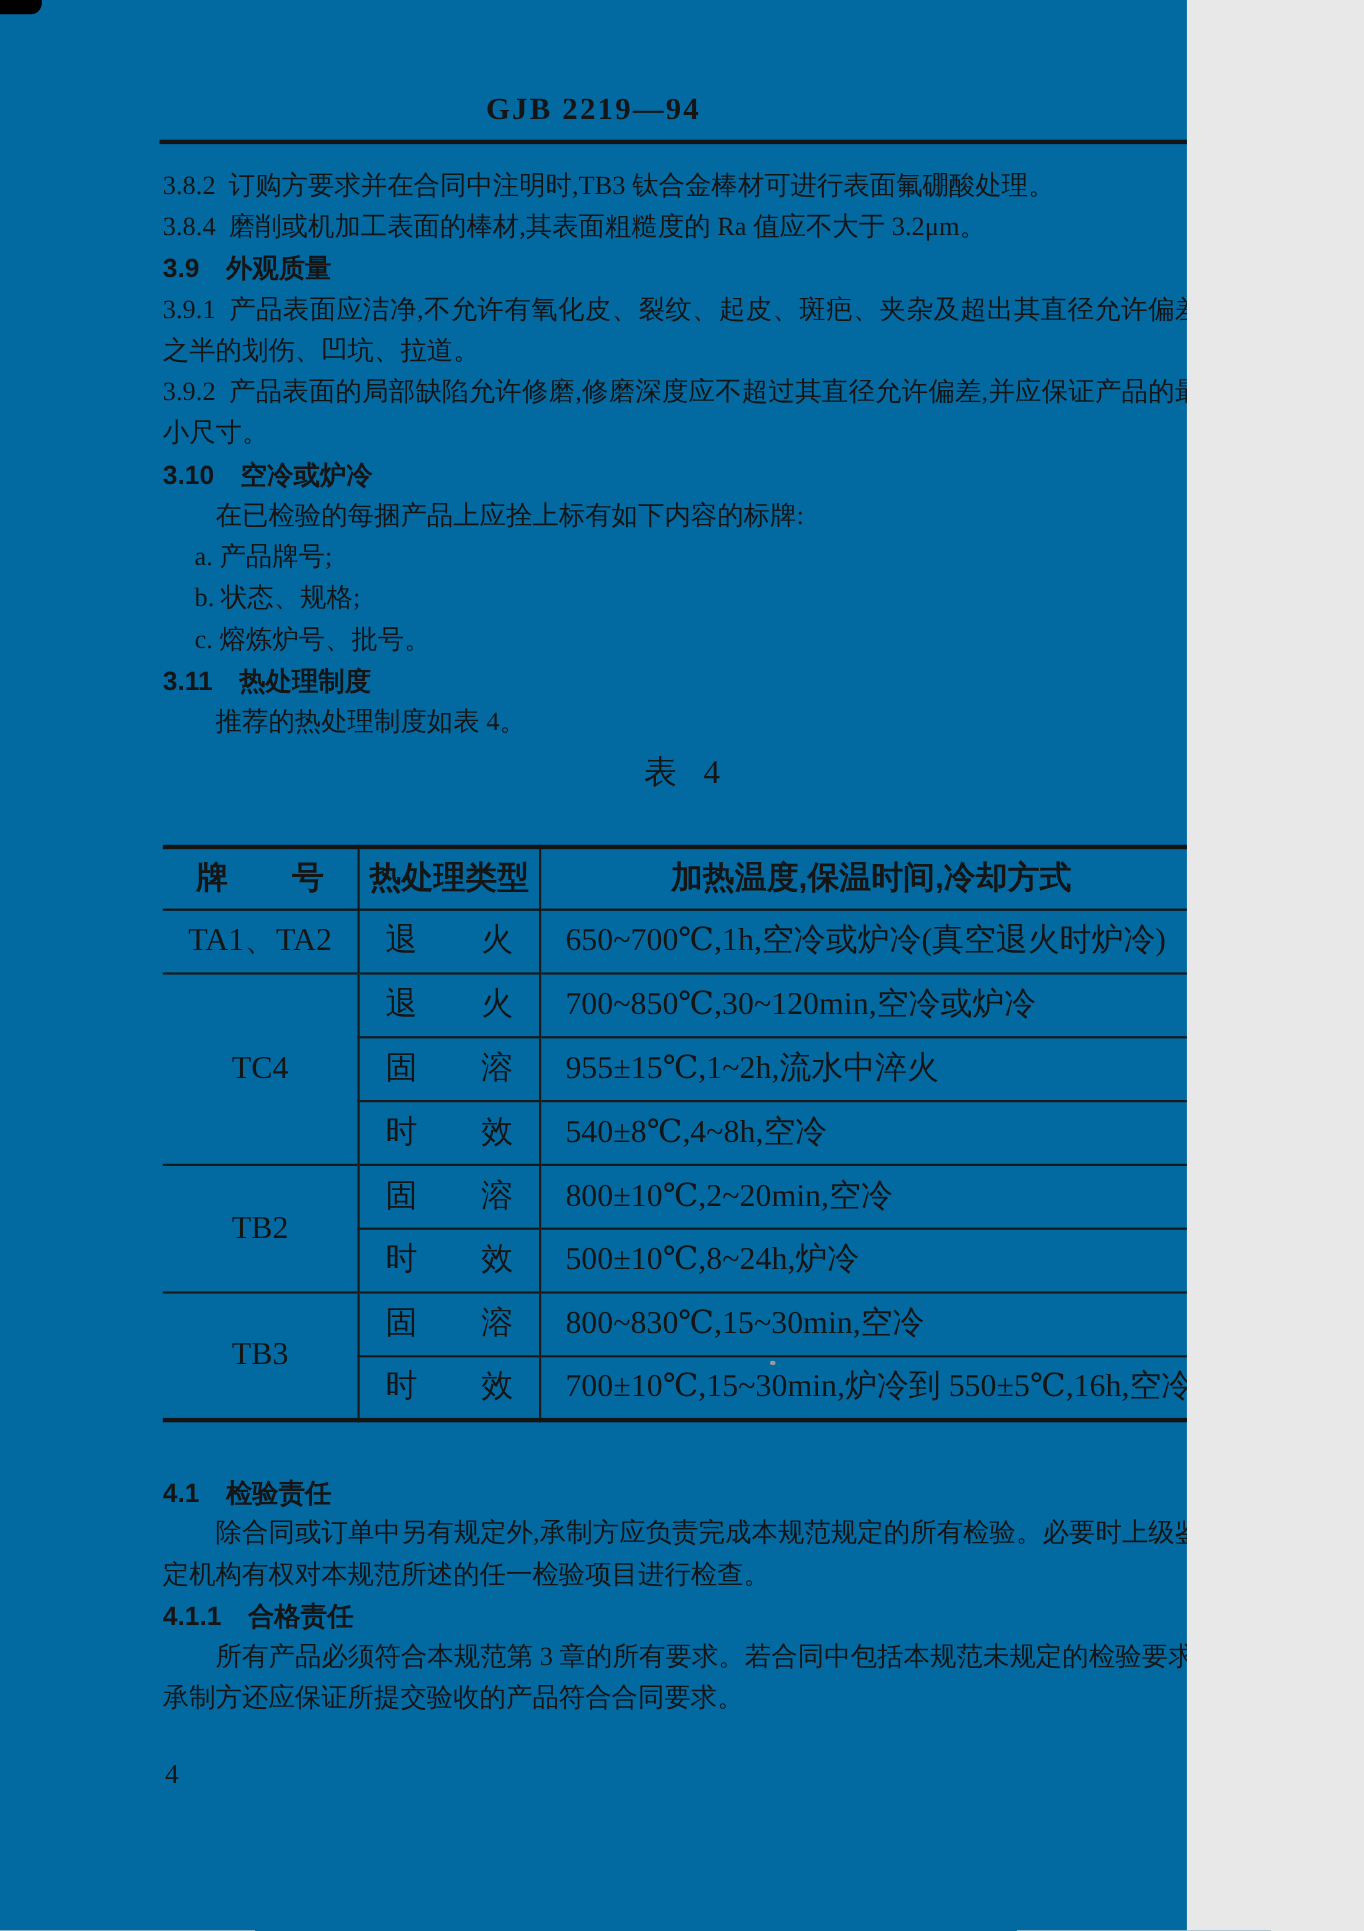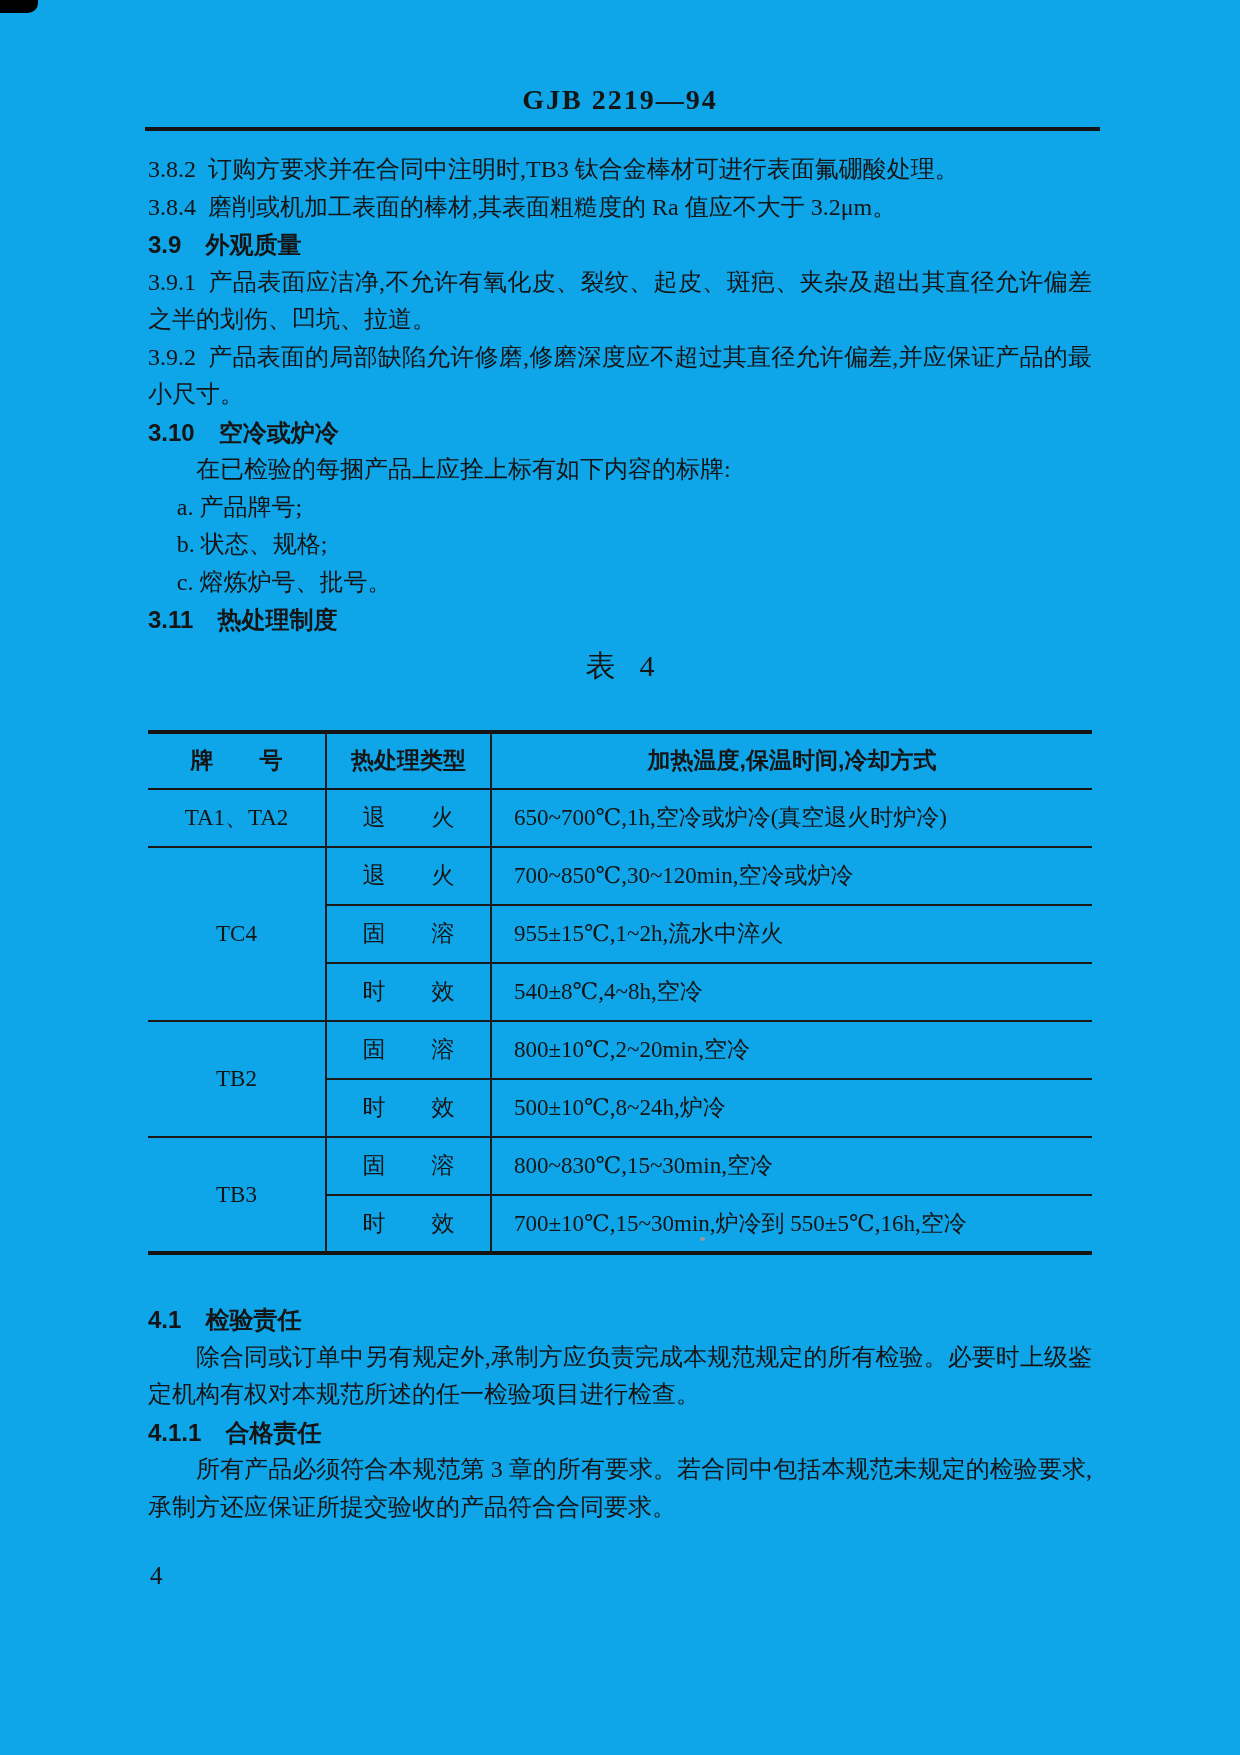--- a/index.html
+++ b/index.html
@@ -1,18 +1,18 @@
 <!DOCTYPE html>
 <html><head>
 <meta charset="utf-8">
 <style>
   * { margin:0; padding:0; box-sizing:border-box; }
   html,body { width:1240px; background:#e8e8e8; }
   .page {
-    position:relative; width:1240px; height:1755px; background:#0ea5e9;
+    position:relative; width:1079px; height:1755px; background:#0369a1;
     overflow:hidden; color:#151515;
     font-family:"Liberation Serif","DejaVu Serif",serif;
   }
   .corner-blob { position:absolute; top:0; left:0; width:38px; height:13px;
     background:#000; border-bottom-right-radius:10px; }
   .speck { position:absolute; width:5px; height:4px; background:#9a9a9a; border-radius:50%; }
   .doc-header { padding-top:84px; text-align:center;
     font-size:28px; font-weight:bold; letter-spacing:2px; }
   .header-rule { margin:11px 0 0 145px; width:955px; height:4px; background:#141414; }
 
@@ -24,21 +24,21 @@
   .heading .num { margin-right:24px; }
   .indent { text-indent:2em; }
   .list { padding-left:1.2em; }
   .chapter { margin-top:82px; }
   .sub-heading { margin-top:46px; }
 
   .table-caption { margin:8px 0 10px; text-align:center; font-size:30px; }
   .table-caption .cap-word { margin-right:24px; }
   table.ht { width:944px; border-collapse:collapse; table-layout:fixed;
     border-top:4px solid #141414; border-bottom:4px solid #141414;
-    font-size:23px;margin-top:46px; }
+    font-size:29px;margin-top:46px; }
   table.ht col.c1 { width:178px; }
   table.ht col.c2 { width:165px; }
   table.ht th { height:57px; font-weight:bold; text-align:center;
     font-family:"Liberation Sans","DejaVu Sans",sans-serif;
     border-bottom:2px solid #141414; }
   table.ht td { height:58px; border-top:2px solid #1a1a1a; }
   table.ht .v1 { border-right:2px solid #1a1a1a; }
   table.ht td.c-grade { text-align:center; }
   table.ht td.c-type { text-align:center; }
   table.ht td.c-desc { padding-left:22px; text-align:left; }
@@ -68,20 +68,21 @@
     <p class="para"><span class="num">3.9.2</span><span>产品表面的局部缺陷允许修磨,修磨深度应不超过其直径允许偏差,并应保证产品的最小尺寸。</span></p>
 
     <p class="para heading"><span class="num">3.10</span><span>空冷或炉冷</span></p>
 
     <p class="para indent"><span>在已检验的每捆产品上应拴上标有如下内容的标牌:</span></p>
     <p class="para list"><span>a. 产品牌号;</span></p>
     <p class="para list"><span>b. 状态、规格;</span></p>
     <p class="para list"><span>c. 熔炼炉号、批号。</span></p>
 
     <p class="para heading"><span class="num">3.11</span><span>热处理制度</span></p>
+    <p class="para indent"><span>推荐的热处理制度如表 4。</span></p>
 
     <div class="table-caption"><span class="cap-word">表</span><span>4</span></div>
 
     <table class="ht">
       <colgroup>
           <col class="c1">
           <col class="c2">
           <col class="c3">
         </colgroup>
       <thead>

